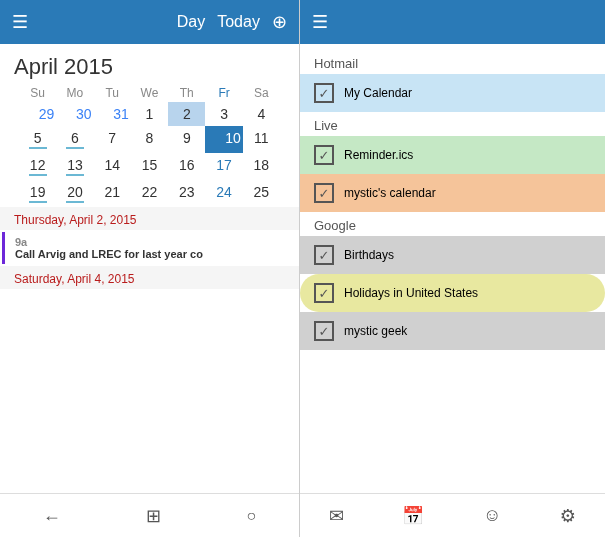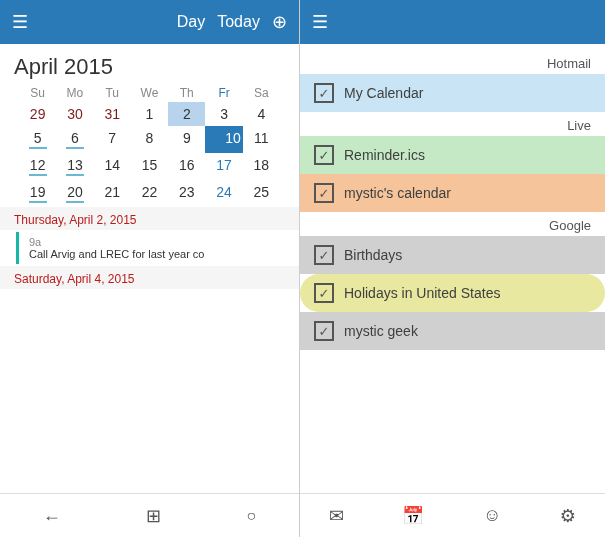--- a/index.html
+++ b/index.html
@@ -82,21 +82,22 @@
 
     .cal-day {
       padding: 4px 2px;
       font-size: 14px;
       color: #333;
       position: relative;
       cursor: pointer;
     }
 
     .cal-day.other-month {
-      color: #7f1d1d;
+      color: #3b82f6;
+      text-align: right;
     }
 
     .cal-day.friday {
       color: #2a7ab7;
     }
 
     .cal-day.today {
       background: #2a7ab7;
       color: #fff;
       border-radius: 0;
@@ -123,22 +124,23 @@
 
     .event-date-header {
       font-size: 12px;
       color: #b91c1c;
       padding: 6px 14px 3px;
       background: #f5f5f5;
     }
 
     .event-item {
       padding: 4px 14px 4px 10px;
-      border-left: 3px solid #14b8a6;
-      margin: 2px 16px;
+      border-left: 3px solid #6d28d9;
+      margin: 2px 2px;
+      font-weight: bold;
     }
 
     .event-time {
       font-size: 11px;
       color: #888;
     }
 
     .event-title {
       font-size: 11px;
       color: #333;
@@ -174,21 +176,20 @@
       height: 44px;
       display: flex;
       align-items: center;
       padding: 0 12px;
     }
 
     .calendar-list {
       flex: 1;
       overflow-y: auto;
       padding: 6px 0;
-      text-align: right;
     }
 
     .cal-group-label {
       font-size: 13px;
       color: #555;
       padding: 6px 14px 3px;
     }
 
     .cal-item {
       display: flex;
@@ -208,22 +209,22 @@
       flex-shrink: 0;
     }
 
     .cal-item-checkbox.checked::after {
       content: '✓';
       font-size: 13px;
       color: #555;
     }
 
     .cal-item-label {
-      font-size: 14px;
-      color: #404040;
+      font-size: 12px;
+      color: #000000;
     }
 
     .cal-item.hotmail-cal {
       background: #c8e4f5;
     }
 
     .cal-item.reminder {
       background: #c5e8c5;
     }
 

